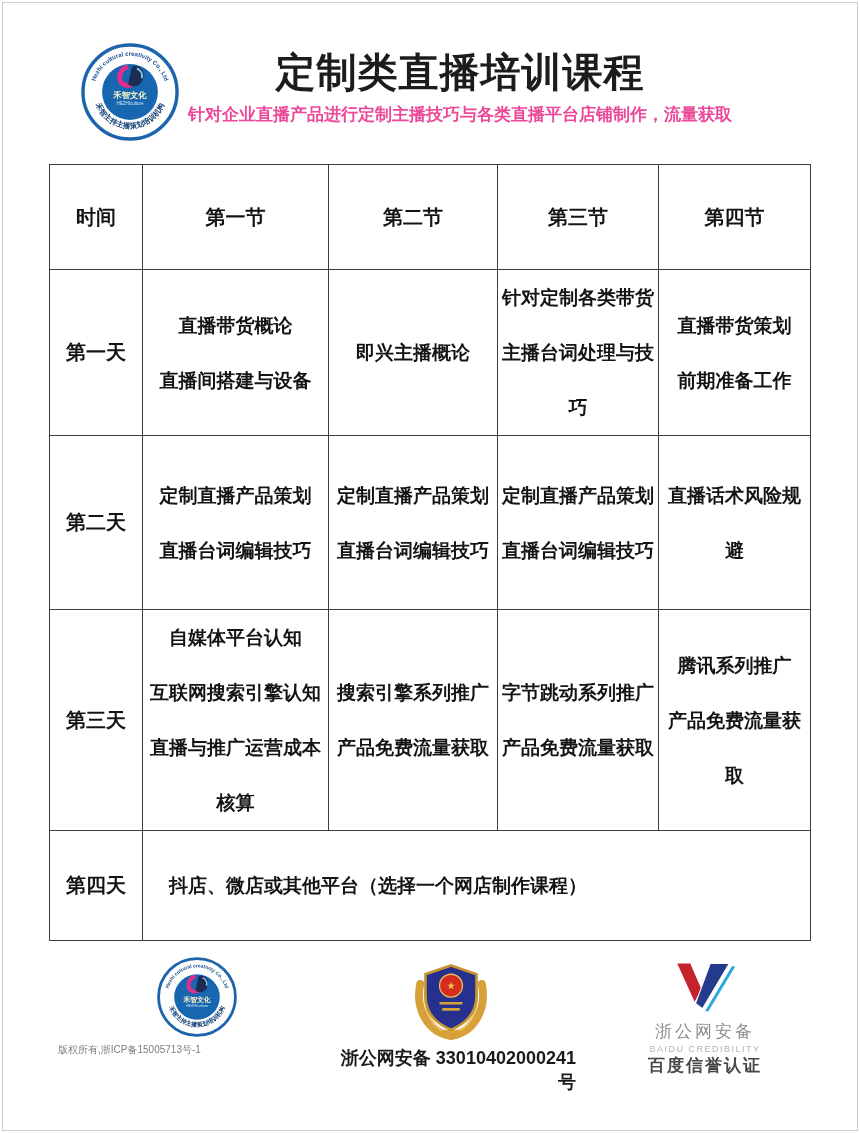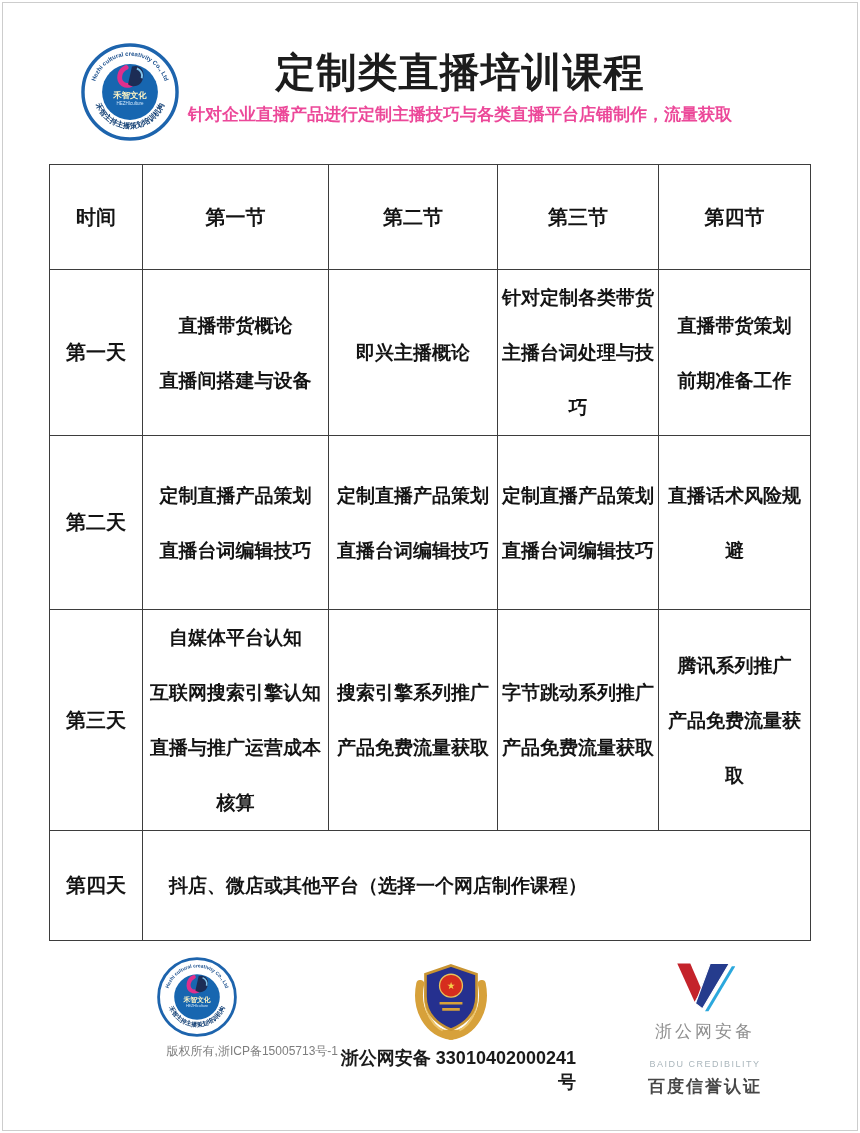--- a/index.html
+++ b/index.html
@@ -22,30 +22,30 @@
     text-align:center; vertical-align:middle; padding:0; line-height:55px;
   }
   table.schedule tr.head td, table.schedule td.day { line-height:normal; font-size:20px; }
   table.schedule td.merged { text-align:left; padding-left:26px; line-height:normal; }
   .course-line { line-height:55px; }
   tr.r-head { height:105px; } tr.r1 { height:158px; } tr.r2 { height:174px; }
   tr.r3 { height:205px; } tr.r4 { height:110px;margin-top:48px; }
 
   
   .footer-logo { position:absolute; left:157px; top:957px; width:80px; height:80px; }
-  .copyright { position:absolute; left:58px; top:1043px; width:280px; text-align:right;
-    font-size:12px; color:#7d7d7d; }
+  .copyright { position:absolute; left:58px; top:1043px; width:280px; text-align:left;
+    font-size:10px; color:#7d7d7d; }
   .police-badge { position:absolute; left:407px; top:953px; width:88px; height:90px; }
   .police-record { position:absolute; left:328px; top:1046px; width:248px; text-align:right;
     font-size:18px; font-weight:700; color:#1a1a1a; }
   .baidu { position:absolute; left:630px; top:961px; width:150px; text-align:center; }
   .baidu-v { width:62px; height:52px; }
   .baidu-title { font-size:17px; color:#8e8e8e; letter-spacing:3px; margin-top:3px; }
-  .baidu-sub { font-size:9px; color:#aab6bc; letter-spacing:1.5px; margin-top:16px; }
-  .baidu-caption { font-size:17px; font-weight:700; color:#474747; letter-spacing:2px; margin-top:6px; }
+  .baidu-sub { font-size:9px; color:#aab6bc; letter-spacing:1.5px; margin-top:1px; }
+  .baidu-caption { font-size:17px; font-weight:700; color:#474747; letter-spacing:2px; }
   .hidden-defs { position:absolute; width:0; height:0; overflow:hidden; }
 </style>
 </head>
 <body>
 
 <div class="page">
   <div class="frame"></div>
 
   <svg class="hidden-defs" aria-hidden="true">
     <symbol id="hezhi-badge" viewBox="0 0 100 100">

